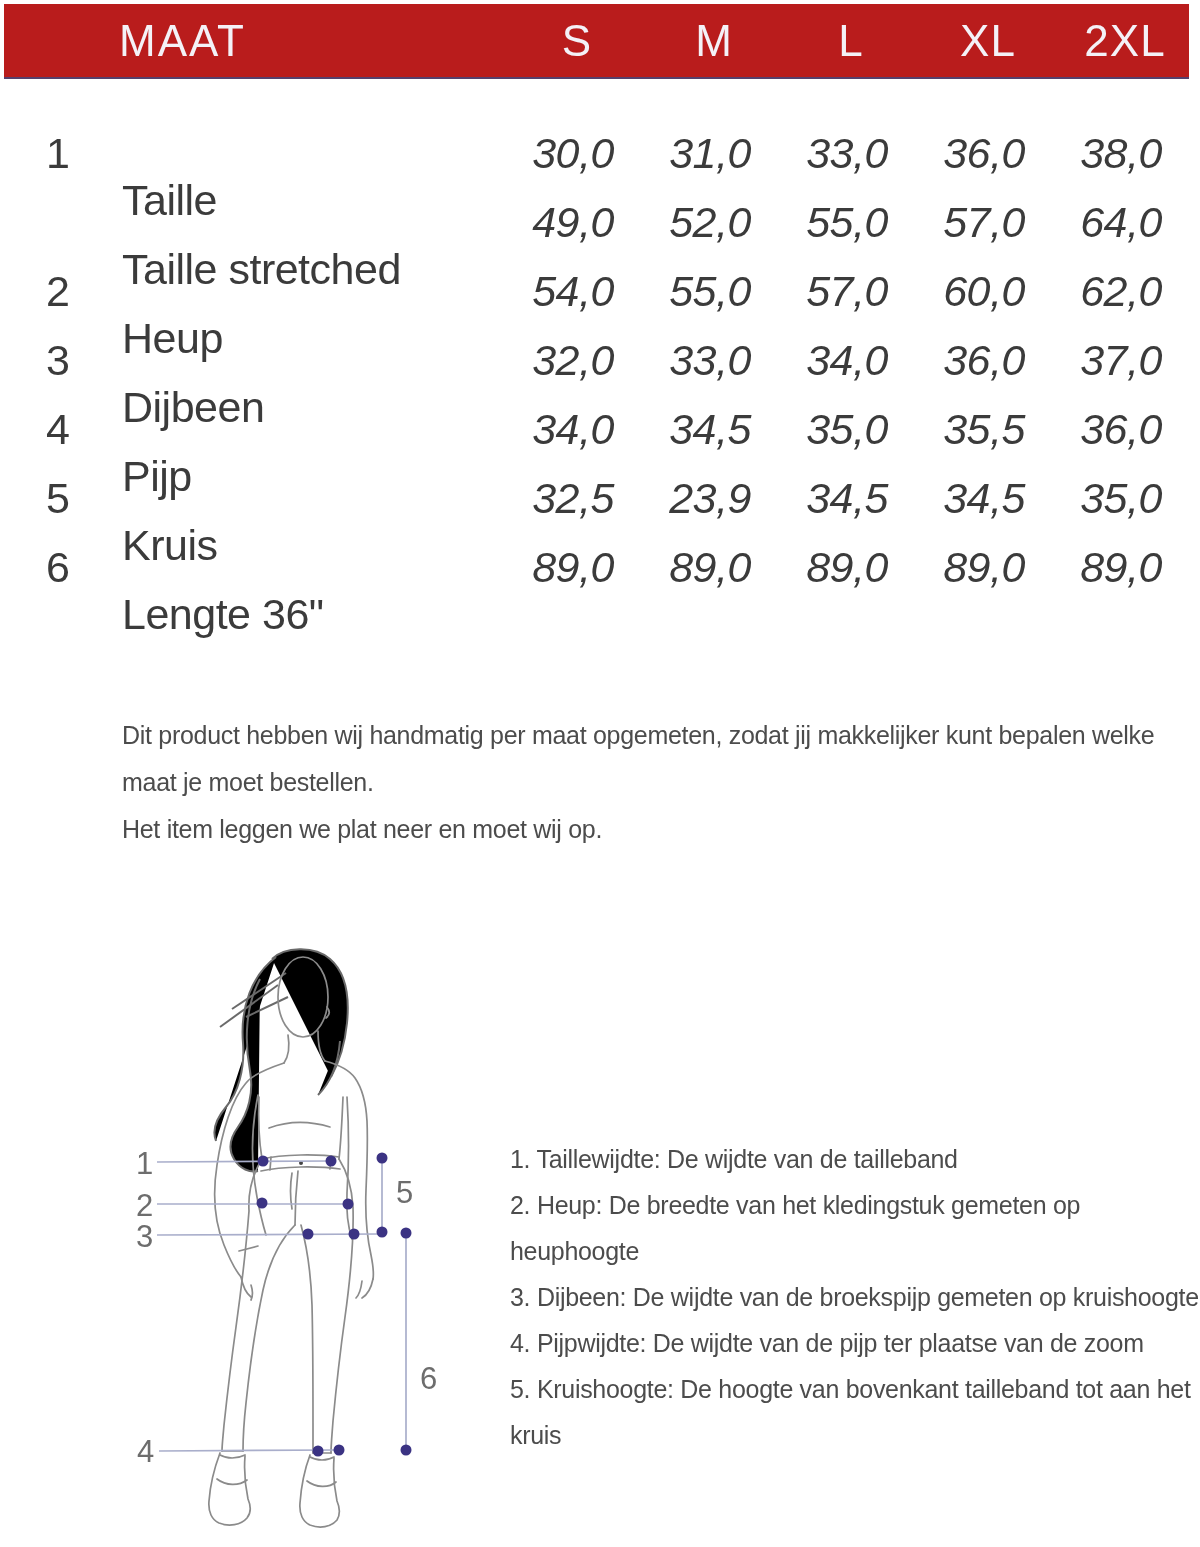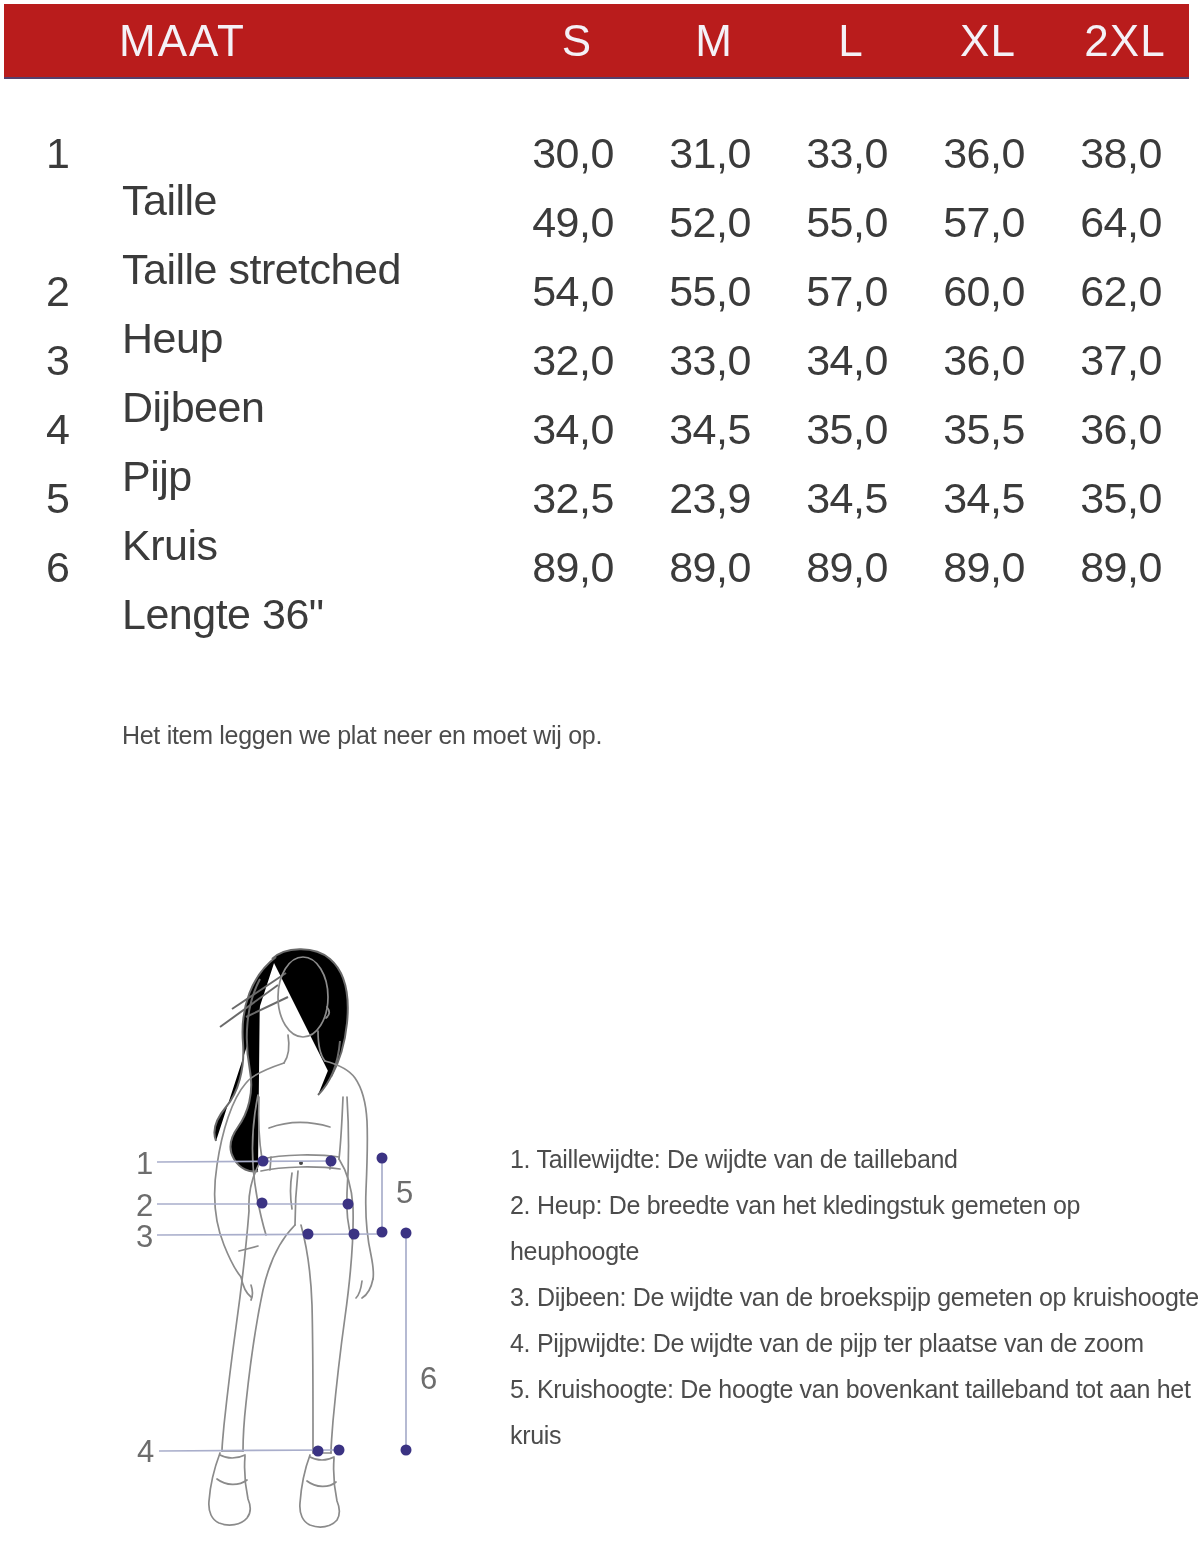--- a/index.html
+++ b/index.html
@@ -12,21 +12,21 @@
   .header-title{position:absolute;left:115px;top:50%;transform:translateY(-50%);
                 font-size:44px;font-weight:300;color:#f4f1f7;letter-spacing:2px;}
   .size-label{position:absolute;top:50%;transform:translate(-50%,-50%);
               font-size:44px;font-weight:300;color:#f4f1f7;letter-spacing:1px;}
 
   
   .trows{position:absolute;top:118px;left:0;width:1200px;}
   .trow{position:relative;height:69px;font-size:43px;font-weight:300;color:#3b3b3b;}
   .trow .rnum{position:absolute;left:36px;width:44px;text-align:center;top:50%;transform:translateY(-50%);}
   .trow .rlabel{position:absolute;left:122px;top:50%;transform:translateY(-50%);white-space:nowrap;letter-spacing:-0.5px;margin-top:47px;}
-  .trow .rval{position:absolute;top:50%;transform:translate(-50%,-50%);letter-spacing:-0.5px;}
+  .trow .rval{position:absolute;top:50%;transform:translate(-50%,-50%);letter-spacing:-0.5px;font-style:italic;}
   .c1{left:573px}.c2{left:710px}.c3{left:847px}.c4{left:984px}.c5{left:1121px}
 
   
   .notes{position:absolute;left:122px;top:712px;width:1040px;
          font-size:25px;line-height:47px;font-weight:300;color:#4c4c4c;letter-spacing:-0.3px;}
   .notes p{margin:0;}
 
   
   .legend{position:absolute;left:510px;top:1136px;width:700px;
           font-size:25px;line-height:46px;font-weight:300;color:#4c4c4c;letter-spacing:-0.3px;}
@@ -115,20 +115,21 @@
       <span class="rlabel">Lengte 36"</span>
       <span class="rval c1">89,0</span>
       <span class="rval c2">89,0</span>
       <span class="rval c3">89,0</span>
       <span class="rval c4">89,0</span>
       <span class="rval c5">89,0</span>
     </div>
   </div>
 
   <div class="notes">
+    <p>Dit product hebben wij handmatig per maat opgemeten, zodat jij makkelijker kunt bepalen welke maat je moet bestellen.</p>
     <p>Het item leggen we plat neer en moet wij op.</p>
   </div>
 
   <svg class="figure" viewBox="0 0 420 600">
 
     <g class="hair">
       <path d="M 172,14 C 184,2 214,0 230,14 C 244,26 250,48 247,78 C 245,98 240,116 231,132"></path>
       <path d="M 176,12 C 152,30 140,62 143,98 C 145,124 138,148 126,162 C 116,174 112,186 116,196"></path>
       <path d="M 160,34 C 146,60 144,94 150,126 C 154,148 148,168 138,182 C 130,193 128,204 134,214 C 140,224 150,228 158,226"></path>
       <path d="M 186,28 L 132,64"></path>

